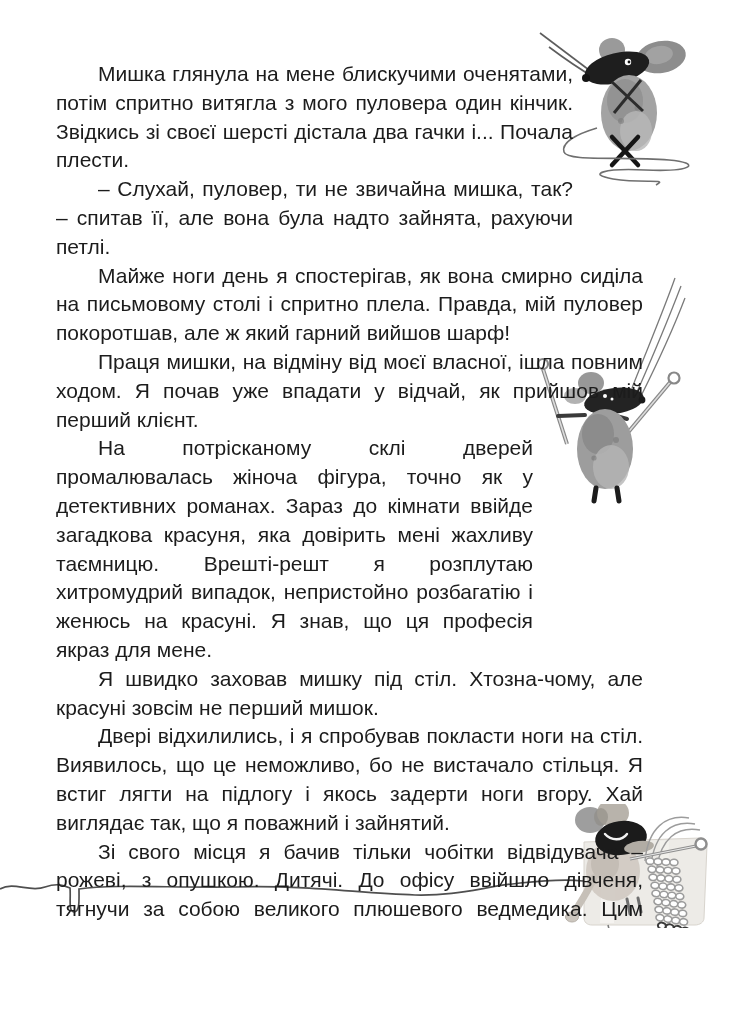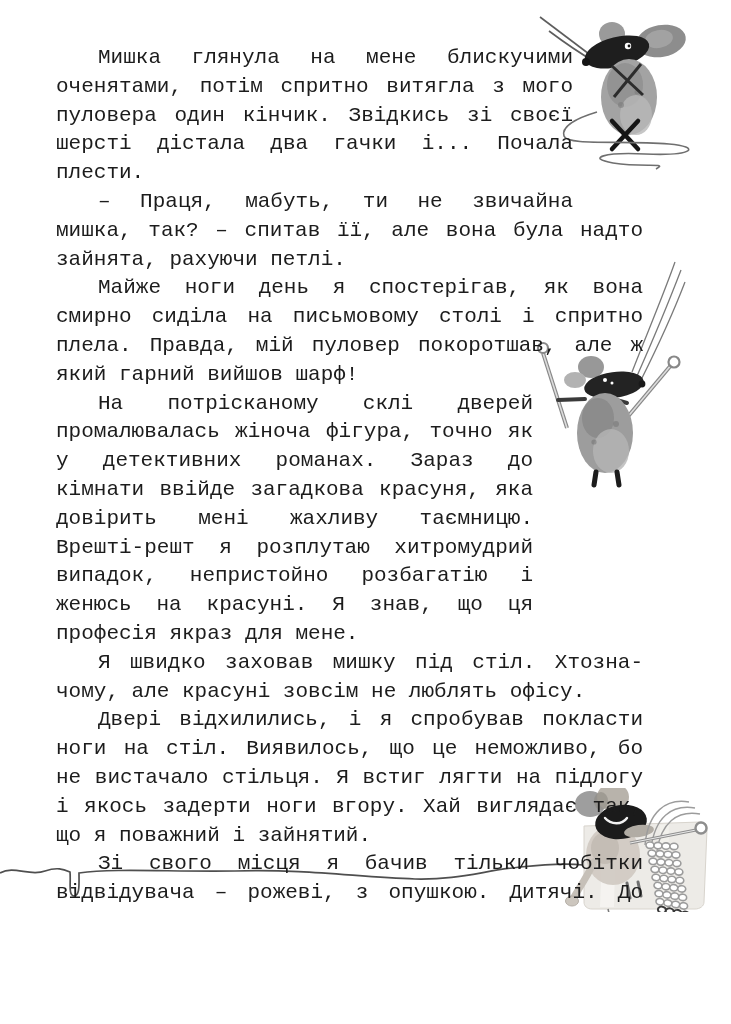--- a/index.html
+++ b/index.html
@@ -2,21 +2,22 @@
 <html><head>
 <meta charset="utf-8">
 <style>
   html, body { margin: 0; padding: 0; background: #ffffff; }
   .page {
     position: relative;
     width: 731px;
     height: 912px;
     background: #ffffff;
     overflow: hidden;
-    font-family: Liberation Mono, monospace;
+    font-family: Liberation Sans, sans-serif;
+    margin-top: 16px;
   }
   .text-column {
     position: absolute;
     left: 56px;
     top: 44px;
     width: 587px;
     font-size: 21px;
     line-height: 28.8px;
     color: #1c1c1c;
     text-align: justify;
@@ -195,25 +196,26 @@
       <use href="#knitrow" transform="translate(695,170) rotate(50)"></use>
       <use href="#knitrow" transform="translate(705,175) rotate(55)"></use>
       <use href="#knitrow" transform="translate(715,179) rotate(58)"></use>
       <use href="#knitrow" transform="translate(724,182) rotate(60)"></use>
     </g>
   </svg>
 
   <div class="text-column">
     <div class="spacer sp1"></div>
     <p>Мишка глянула на мене блискучими оченятами, потім спритно витягла з мого пуловера один кінчик. Звідкись зі своєї шерсті дістала два гачки і... Почала плести.</p>
-    <p>– Праця, мабуть, ти не звичайна мишка, так? – спитав її, але вона була надто зайнята, рахуючи петлі.</p>
+    <p>– Слухай, пуловер, ти не звичайна мишка, так? – спитав її, але вона була надто зайнята, рахуючи петлі.</p>
     <p>Майже ноги день я спостерігав, як вона смирно сиділа на письмовому столі і спритно плела. Правда, мій пуловер покоротшав, але ж який гарний вийшов шарф!</p>
+    <p>Праця мишки, на відміну від моєї власної, ішла повним ходом. Я почав уже впадати у відчай, як прийшов мій перший клієнт.</p>
     <div class="spacer sp2"></div>
     <p>На потрісканому склі дверей промалювалась жіноча фігура, точно як у детективних романах. Зараз до кімнати ввійде загадкова красуня, яка довірить мені жахливу таємницю. Врешті-решт я розплутаю хитромудрий випадок, непристойно розбагатію і женюсь на красуні. Я знав, що ця професія якраз для мене.</p>
-    <p>Я швидко заховав мишку під стіл. Хтозна-чому, але красуні зовсім не люблять офісу.</p>
+    <p>Я швидко заховав мишку під стіл. Хтозна-чому, але красуні зовсім не перший мишок.</p>
     <p>Двері відхилились, і я спробував покласти ноги на стіл. Виявилось, що це неможливо, бо не вистачало стільця. Я встиг лягти на підлогу і якось задерти ноги вгору. Хай виглядає так, що я поважний і зайнятий.</p>
     <div class="spacer sp3"></div>
     <p>Зі свого місця я бачив тільки чобітки відвідувача – рожеві, з опушкою. Дитячі. До офісу ввійшло дівченя, тягнучи за собою великого плюшевого ведмедика. Цим дітям треба заборонити розмахувати іграшками перед люблять вікнами! Я прийняв ведмедика за красуню... Ех, жіноча фігура була просто грою світла.</p>
   </div>
 
   <div class="page-number">5</div>
 
 </div>
 
 </body></html>

